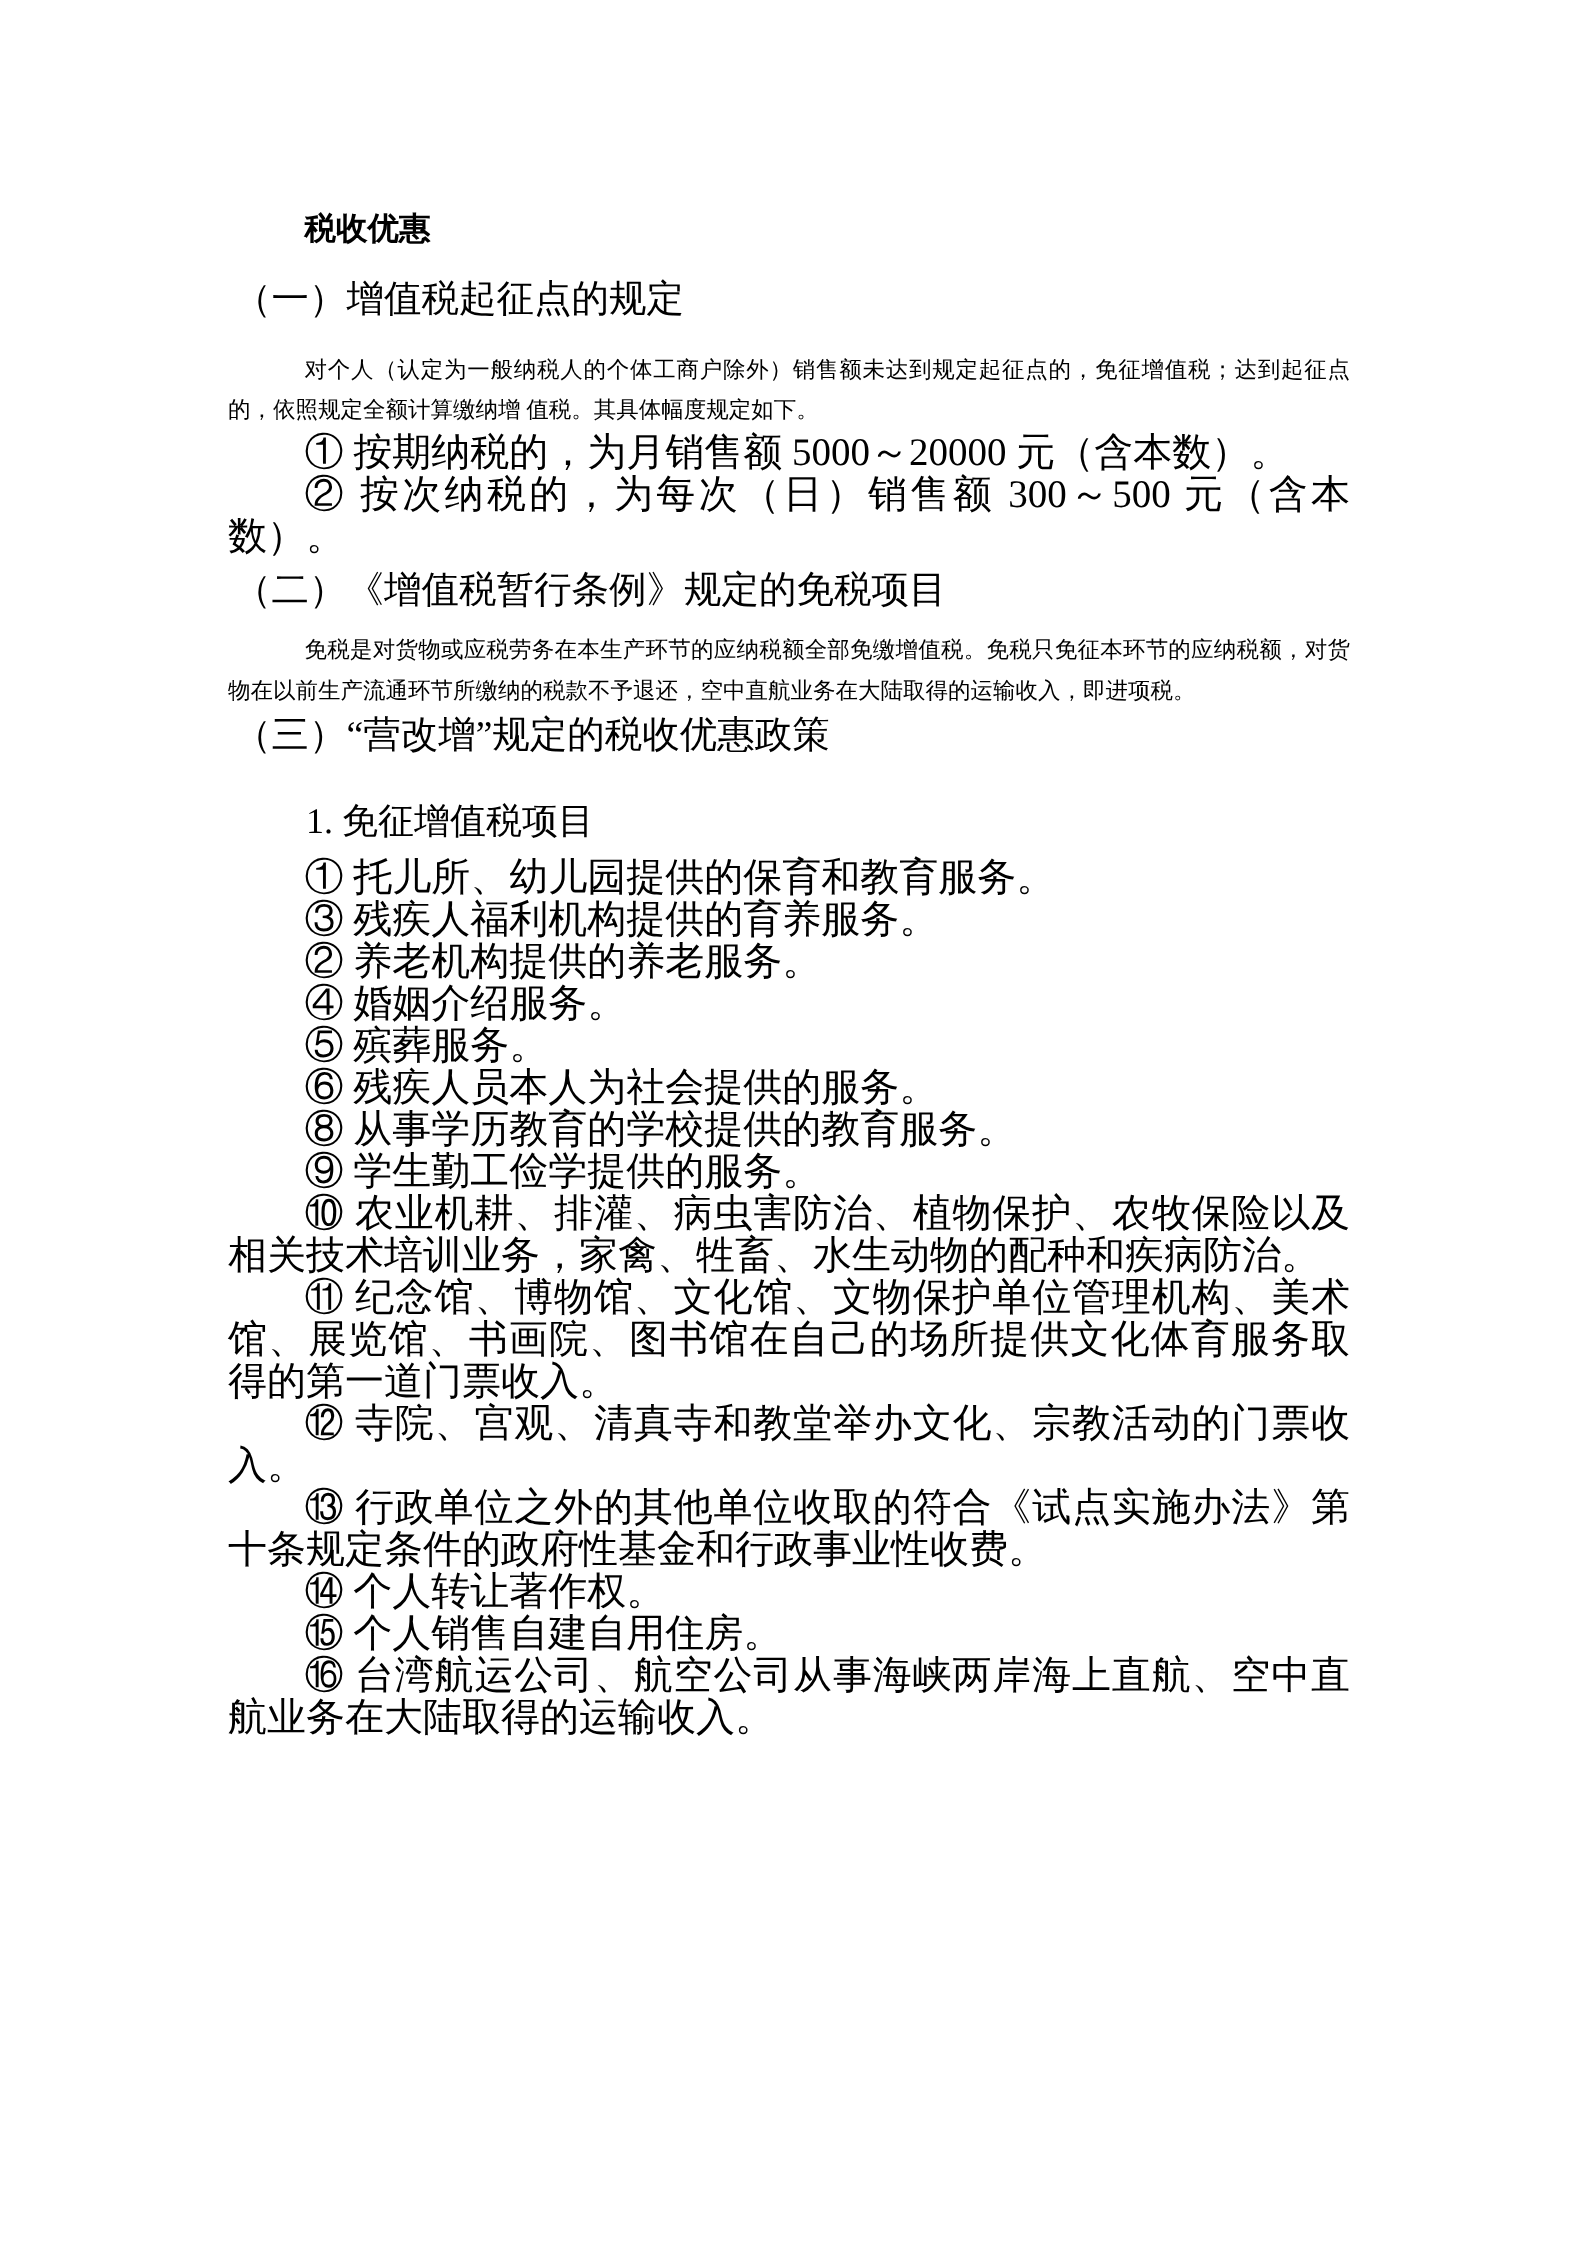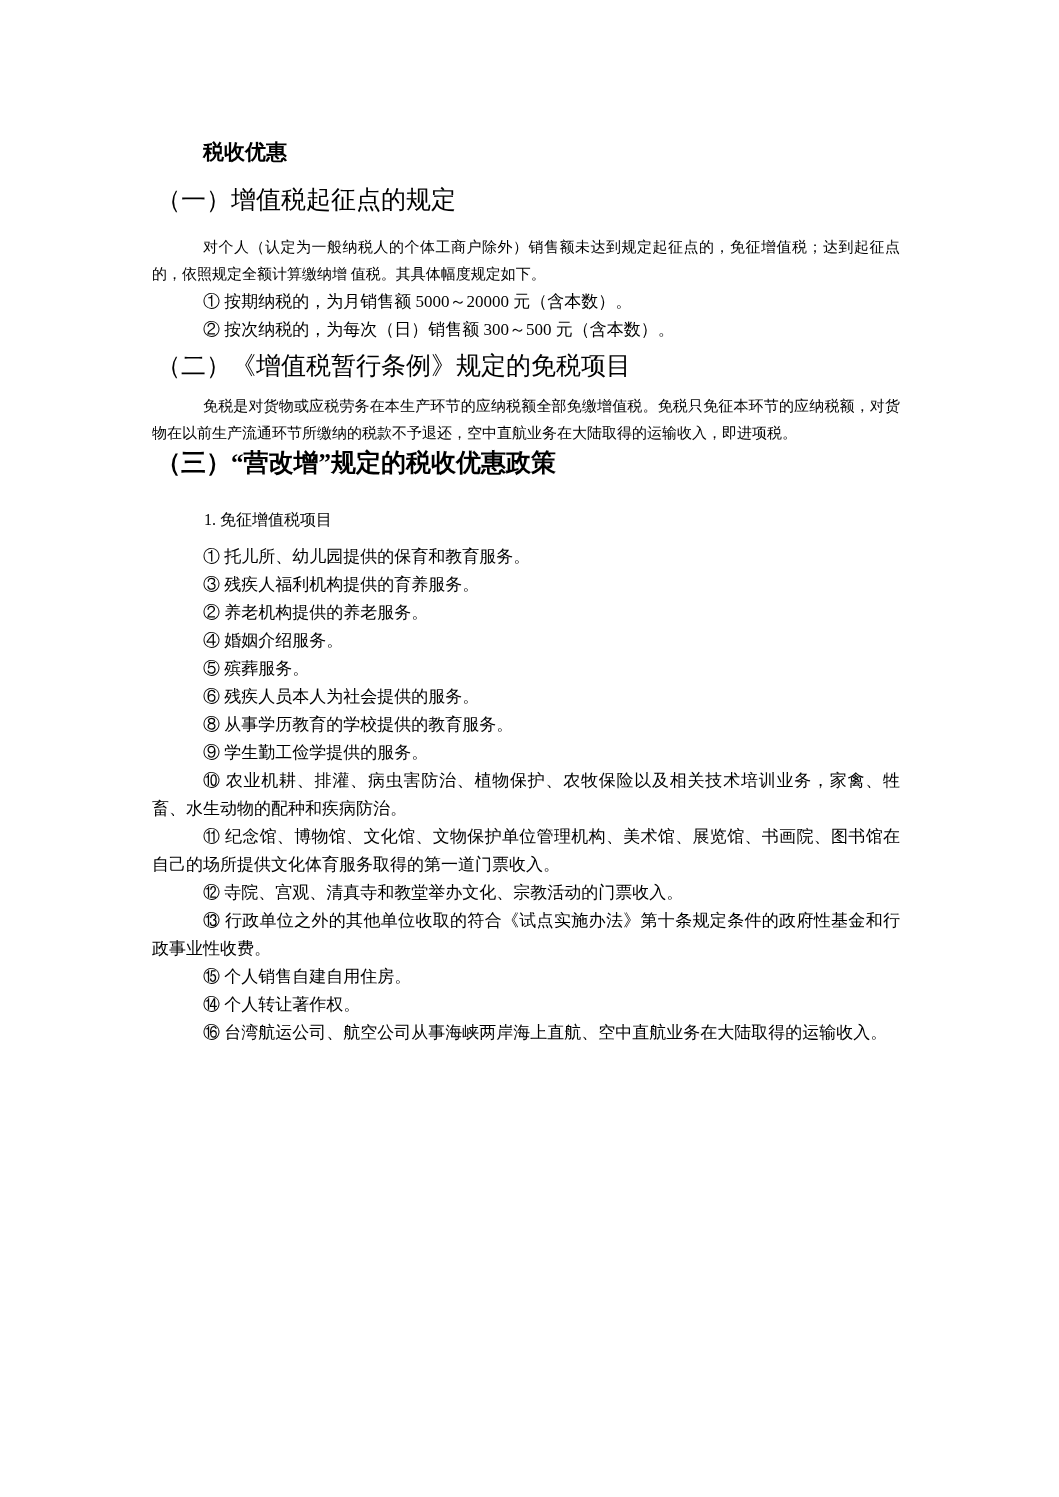--- a/index.html
+++ b/index.html
@@ -32,38 +32,37 @@
     font-size: 25px;
     line-height: 28px;
     font-weight: 400;
     margin: 0 0 20px 4px;
   }
   .sec-heading.h2 {
     margin: 8px 0 13px 4px;
   }
   .sec-heading.h3 {
     margin: 2px 0 14px 4px;
-    font-weight: bold;
   }
   .sub-heading {
-    font-size: 16px;
+    font-size: 24px;
     line-height: 26px;
     font-weight: 400;
     text-indent: 52px;
     margin: 30px 0 10px 0;
   }
   .para {
     font-size: 15px;
     line-height: 27px;
     text-align: justify;
     text-indent: 51px;
     margin: 0;
   }
   .item {
-    font-size: 17px;
+    font-size: 26px;
     line-height: 28px;
     text-align: justify;
     text-indent: 51px;
     margin: 0;
   }
   .list {
     margin: 0;
   }
   .list.gap-top {
     margin-top: 11px;
@@ -95,19 +94,19 @@
       <p class="item">② 养老机构提供的养老服务。</p>
       <p class="item">④ 婚姻介绍服务。</p>
       <p class="item">⑤ 殡葬服务。</p>
       <p class="item">⑥ 残疾人员本人为社会提供的服务。</p>
       <p class="item">⑧ 从事学历教育的学校提供的教育服务。</p>
       <p class="item">⑨ 学生勤工俭学提供的服务。</p>
       <p class="item">⑩ 农业机耕、排灌、病虫害防治、植物保护、农牧保险以及相关技术培训业务，家禽、牲畜、水生动物的配种和疾病防治。</p>
       <p class="item">⑪ 纪念馆、博物馆、文化馆、文物保护单位管理机构、美术馆、展览馆、书画院、图书馆在自己的场所提供文化体育服务取得的第一道门票收入。</p>
       <p class="item">⑫ 寺院、宫观、清真寺和教堂举办文化、宗教活动的门票收入。</p>
       <p class="item">⑬ 行政单位之外的其他单位收取的符合《试点实施办法》第十条规定条件的政府性基金和行政事业性收费。</p>
+      <p class="item">⑭ 个人转让著作权。</p>
       <p class="item">⑮ 个人销售自建自用住房。</p>
-      <p class="item">⑭ 个人转让著作权。</p>
       <p class="item">⑯ 台湾航运公司、航空公司从事海峡两岸海上直航、空中直航业务在大陆取得的运输收入。</p>
     </div>
 
   </div>
 </div>
 
 </body></html>

